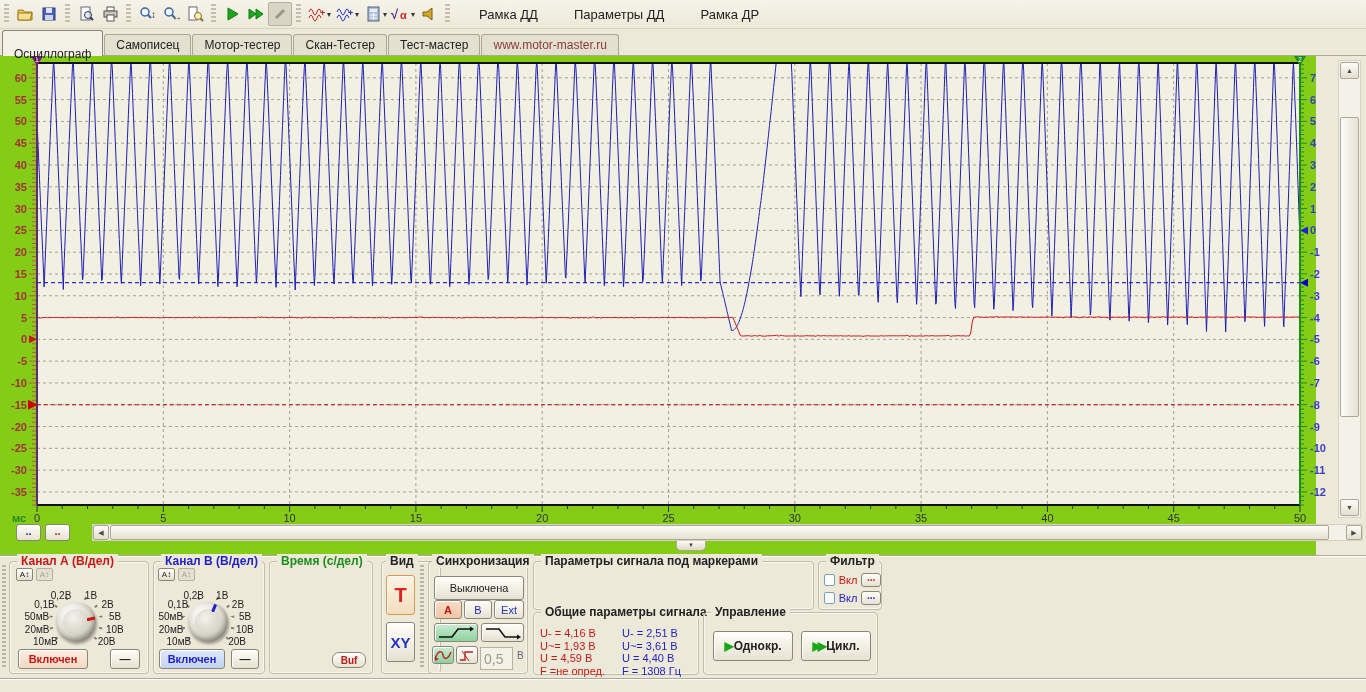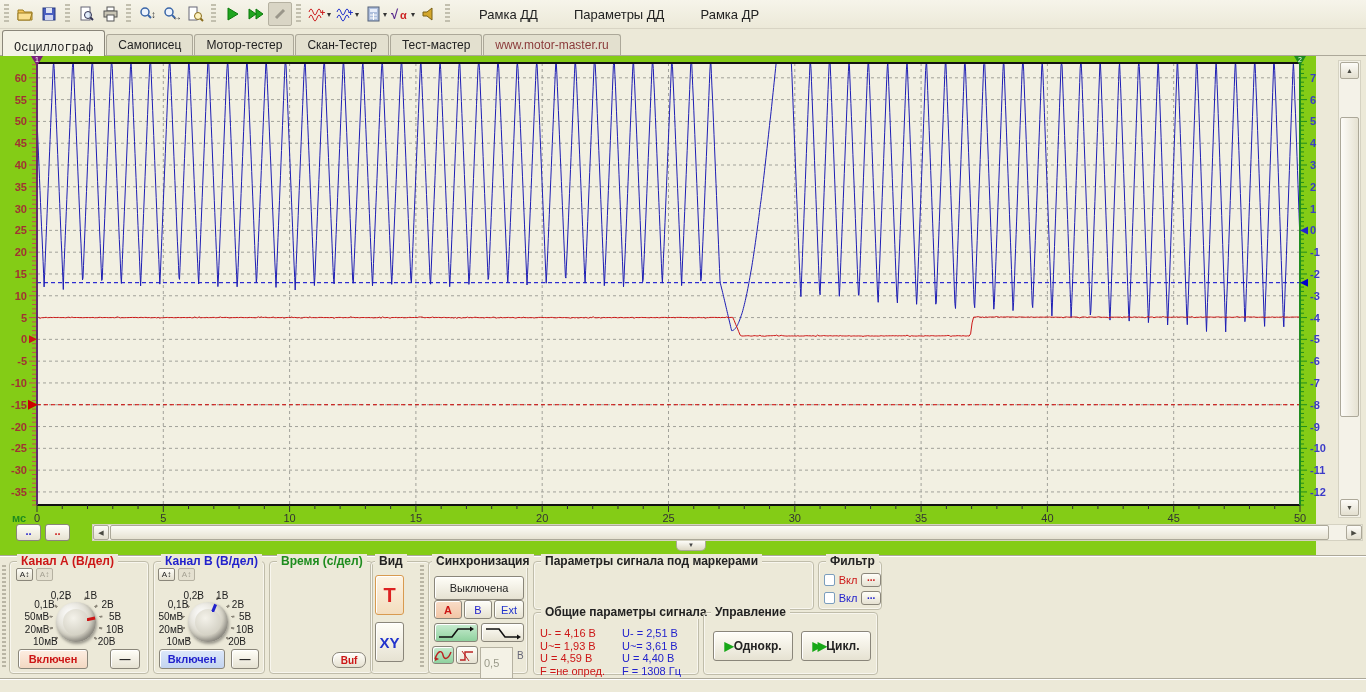--- a/index.html
+++ b/index.html
@@ -16,21 +16,21 @@
     border:1px solid transparent; border-radius:2px; }
   .tbtn.disabled { background:#d9d5c5; border:1px solid #b5b1a1; }
   .dd { font-size:8px; color:#333; margin:0 2px 0 -2px; }
   .ttext { font-size:13px; color:#222; padding:4px 10px; margin-left:14px; border:1px solid transparent; border-radius:2px; }
 
   
   #tabbar { position:absolute; left:0; top:29px; width:1366px; height:27px;
     display:flex; align-items:flex-end; border-bottom:1px solid #aca899; background:#ece9d8; padding-left:2px; }
   .tab { font-size:12px; color:#222; padding:3px 11px 4px; height:21px; background:#e3e0cf;
     border:1px solid #aca899; border-bottom:none; border-radius:3px 3px 0 0; margin-right:1px; white-space:nowrap; }
-  .tab.active { background:#f4f2e6; height:26px; padding-top:10px; margin-bottom:-1px; border-color:#8a867a; z-index:2;font-family:Liberation Mono, monospace; }
+  .tab.active { background:#f4f2e6; height:26px; padding-top:16px; margin-bottom:-1px; border-color:#8a867a; z-index:2; }
 
   
   #chart-region { position:absolute; left:0; top:56px; width:1316px; height:500px; background:#84cc16; }
   #plot-svg { position:absolute; left:0; top:0; font-family:"Liberation Sans",sans-serif; }
 
   
   .sb-btn { position:absolute; background:linear-gradient(#fdfcf8,#e3dfcf); border:1px solid #aca899;
     border-radius:2px; display:flex; align-items:center; justify-content:center; font-size:7px; color:#4a4a42; }
   #vscroll { position:absolute; left:1338px; top:4px; width:23px; height:458px; background:#f4f2e8;
     border:1px solid #d5d2c2; }
@@ -669,21 +669,21 @@
     <div class="mini-btn disabled" style="left:24px;top:6px">А↕</div>
     <div class="xp-btn power-b" style="left:5px;top:87px;width:66px;height:20px;font-weight:bold">Включен</div>
     <div class="xp-btn" style="left:77px;top:87px;width:28px;height:20px;font-weight:bold">—</div>
   </div>
 
   <div class="gbox" style="left:269px;width:104px">
     <span class="gtitle" style="color:#1e8c1e">Время (с/дел)</span>
     <div class="xp-btn" style="left:62px;top:90px;width:34px;height:16px;border-radius:7px;color:#cc1616;font-weight:bold;font-size:10px">Buf</div>
   </div>
 
-  <div class="gbox" style="left:370px;width:60px">
+  <div class="gbox" style="left:381px;width:60px">
     <span class="gtitle" style="left:4px">Вид</span>
     <div class="xp-btn" style="left:4px;top:13px;width:29px;height:40px;font-size:20px;font-weight:bold;color:#dd2222;border-color:#d89a50;background:linear-gradient(#fdf4e4,#f3ddbe)">T</div>
     <div class="xp-btn" style="left:4px;top:60px;width:29px;height:40px;font-size:15px;font-weight:bold;color:#2233cc">XY</div>
   </div>
 
   <div class="vgrip" style="left:420px"></div>
 
   <div class="gbox" style="left:428px;width:100px">
     <span class="gtitle" style="left:3px">Синхронизация</span>
     <div class="xp-btn" style="left:5px;top:14px;width:90px;height:24px">Выключена</div>
@@ -707,21 +707,21 @@
           <path d="M1,10 C4,1 8,1 9,6 C10,11 14,11 17,3" fill="none" stroke="#b22" stroke-width="1.4"></path>
           <polygon points="1,8 5,10 1,12" fill="#b22"></polygon>
         </svg>
     </div>
     <div class="xp-btn" style="left:27px;top:84px;width:22px;height:18px">
       <svg width="18" height="13">
           <polyline points="2,11 7,11 7,3 15,3" fill="none" stroke="#b22" stroke-width="1.4"></polyline>
           <line x1="4" y1="2" x2="11" y2="12" stroke="#b22"></line>
         </svg>
     </div>
-    <input style="position: absolute; left: 51px; top: 85px; width: 33px; height: 32px; border: 1px solid rgb(181, 177, 161); background: rgb(244, 242, 230); color: rgb(154, 154, 138); font-size: 11px; padding-left: 3px;" disabled="" value="0,5">
+    <input style="position: absolute; left: 51px; top: 85px; width: 33px; height: 23px; border: 1px solid rgb(181, 177, 161); background: rgb(244, 242, 230); color: rgb(154, 154, 138); font-size: 14px; padding-left: 3px;" disabled="" value="0,5">
     <span style="position:absolute;left:88px;top:88px;font-size:10px;color:#667">В</span>
   </div>
 
   <div class="gbox short" style="left:533px;width:281px">
     <span class="gtitle">Параметры сигнала под маркерами</span>
   </div>
 
   <div class="gbox short" style="left:818px;width:64px">
     <span class="gtitle">Фильтр</span>
     <div id="filter-rows" style="position:absolute;left:0;top:8px;right:0">

